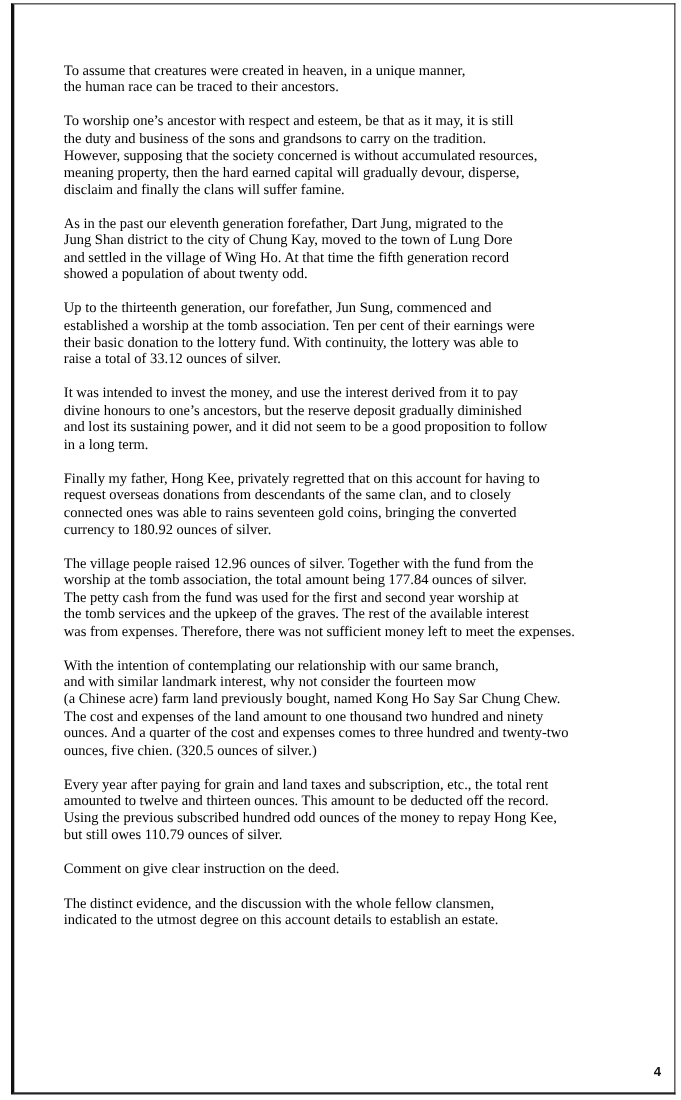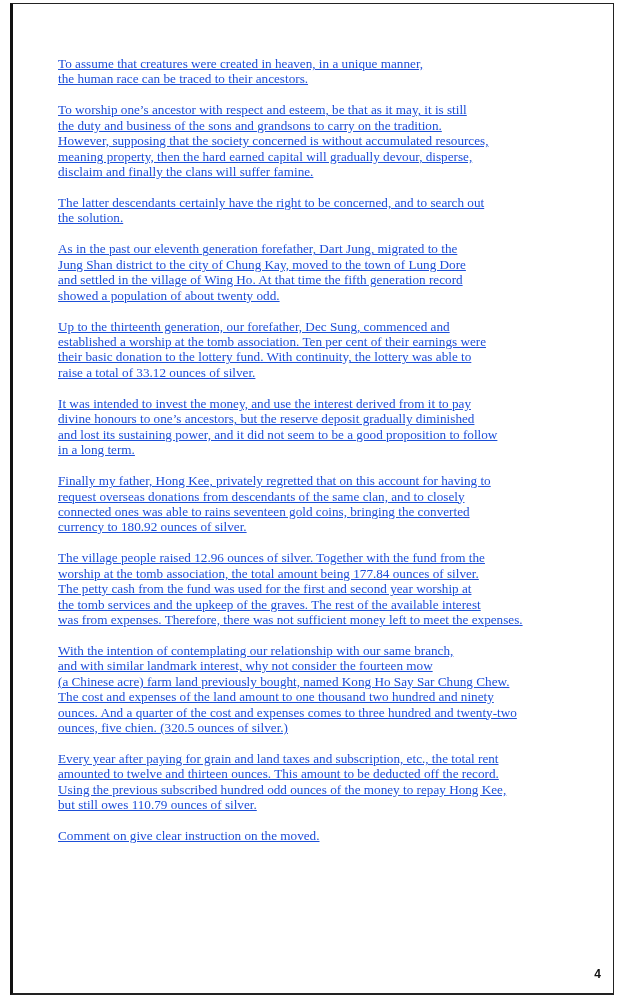--- a/index.html
+++ b/index.html
@@ -26,22 +26,21 @@
       background: #fff;
     }
     .body-text {
       position: absolute;
       left: 55px;
       top: 55px;
       width: 560px;
       font-family: "Liberation Serif", "DejaVu Serif", serif;
       font-size: 13.2px;
       line-height: 15.4px;
-      color: #1d4ed8;
-      text-decoration: underline;
+      color: #000000;
     }
     .para {
       margin: 0 0 15.6px 0;
       white-space: pre-line;
     }
     .page-number {
       position: absolute;
       right: 12px;
       bottom: 12px;
       font-family: "Liberation Sans", "DejaVu Sans", sans-serif;
@@ -55,27 +54,25 @@
 
 <div class="page-frame">
   <div class="body-text" style="left:45px; top:52px;">
     <p class="para">To assume that creatures were created in heaven, in a unique manner,
 the human race can be traced to their ancestors.</p>
     <p class="para">To worship one’s ancestor with respect and esteem, be that as it may, it is still
 the duty and business of the sons and grandsons to carry on the tradition.
 However, supposing that the society concerned is without accumulated resources,
 meaning property, then the hard earned capital will gradually devour, disperse,
 disclaim and finally the clans will suffer famine.</p>
-    <p class="para">The latter descendants certainly have the right to be concerned, and to search out
-the solution.</p>
     <p class="para">As in the past our eleventh generation forefather, Dart Jung, migrated to the
  Jung Shan district to the city of Chung Kay, moved to the town of Lung Dore
 and settled in the village of Wing Ho.  At that time the fifth generation record
 showed a population of about twenty odd.</p>
-    <p class="para">Up to the thirteenth generation, our forefather, Dec Sung, commenced and
+    <p class="para">Up to the thirteenth generation, our forefather, Jun Sung, commenced and
 established a worship at the tomb association.  Ten per cent of their earnings were
 their basic donation to the lottery fund.  With continuity, the lottery was able to
 raise a total of 33.12 ounces of silver.</p>
     <p class="para">It was intended to invest the money, and use the interest derived from it to pay
 divine honours to one’s ancestors, but the reserve deposit gradually diminished
 and lost its sustaining power, and it did not seem to be a good proposition to follow
 in a long term.</p>
     <p class="para">Finally my father, Hong Kee, privately regretted that on this account for having to
 request overseas donations from descendants of the same clan, and to closely
 connected ones was able to rains seventeen gold coins, bringing the converted
@@ -88,16 +85,18 @@
     <p class="para">With the intention of contemplating our relationship with our same branch,
 and with similar landmark interest, why not consider the fourteen mow
 (a Chinese acre) farm land previously bought, named Kong Ho Say Sar Chung Chew.
 The cost and expenses of the land amount to one thousand two hundred and ninety
 ounces.  And a quarter of the cost and expenses comes to three  hundred and twenty-two
 ounces, five chien. (320.5 ounces of silver.)</p>
     <p class="para"> Every year after paying for grain and land taxes and subscription, etc., the total rent
 amounted to twelve and thirteen ounces.  This amount to be  deducted off the record.
 Using the previous subscribed hundred odd ounces of the money to repay Hong Kee,
 but still owes 110.79 ounces of silver.</p>
-    <p class="para">Comment on give clear instruction on the moved.</p>
+    <p class="para">Comment on give clear instruction on the deed.</p>
+    <p class="para">The distinct evidence, and the discussion with the whole fellow clansmen,
+indicated to the utmost degree on this account details to establish an estate.</p>
   </div>
   <div class="page-number">4</div>
 </div>
 
 </body></html>

